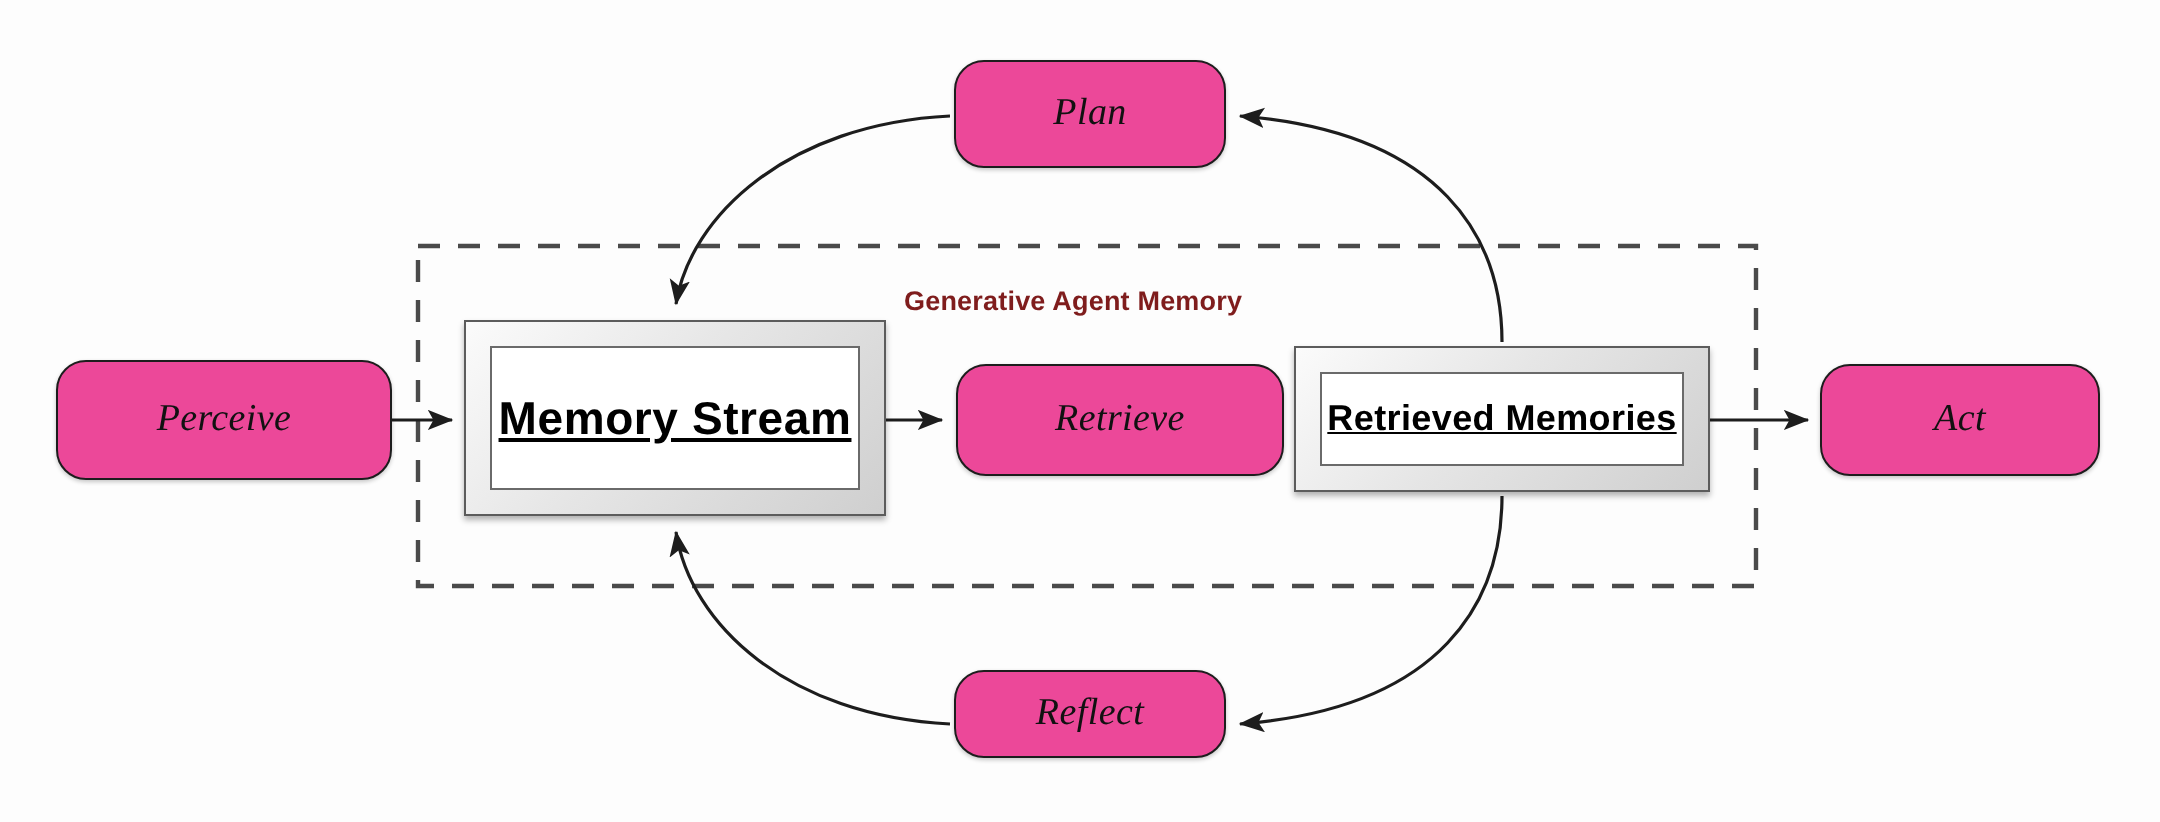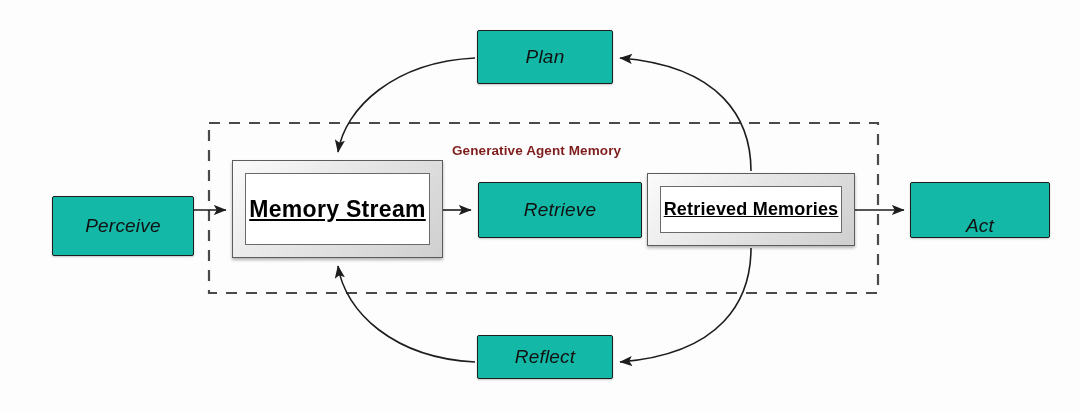--- a/index.html
+++ b/index.html
@@ -21,31 +21,32 @@
     position: absolute;
     left: 0;
     top: 0;
     width: 1080px;
     height: 411px;
   }
   
   .node-round {
     position: absolute;
     box-sizing: border-box;
-    background: #14b8a6;
+    background: #ec4899;
     border: 1.6px solid #1d1d1d;
-    border-radius: 2px;
+    border-radius: 15px;
     display: flex;
     align-items: center;
     justify-content: center;
     font-style: italic;
     font-size: 19px;
     color: #111111;
     letter-spacing: 0.2px;
     box-shadow: 0 1px 2px rgba(0,0,0,0.22);
+    font-family: Liberation Serif, serif;
   }
   
   .node-frame {
     position: absolute;
     box-sizing: border-box;
     background: linear-gradient(135deg,#fbfbfb 0%,#e6e6e6 45%,#cfcfcf 100%);
     border: 1.4px solid #5c5c5c;
     padding: 12px;
     box-shadow: 0 2px 3px rgba(0,0,0,0.30);
     text-decoration: underline;
@@ -103,41 +104,41 @@
 
     <path d="M 475 58 C 394 62, 345 108, 338 152" fill="none" stroke="#1d1d1d" stroke-width="1.6" marker-end="url(#arrowhead)"></path>
 
     <path d="M 751 248 C 751 300, 722 354, 620 362" fill="none" stroke="#1d1d1d" stroke-width="1.6" marker-end="url(#arrowhead)"></path>
 
     <path d="M 475 362 C 394 358, 345 312, 338 266" fill="none" stroke="#1d1d1d" stroke-width="1.6" marker-end="url(#arrowhead)"></path>
   </svg>
 
   <div id="group-label" style="left:452px; top:143px;">Generative Agent Memory</div>
 
-  <div class="node-round" id="node-perceive" style="left:52px; top:180px; width:142px; height:60px;margin-top:16px;">
+  <div class="node-round" id="node-perceive" style="left:28px; top:180px; width:168px; height:60px;">
     <span>Perceive</span>
   </div>
 
   <div class="node-frame" id="node-memory-stream" style="left:232px; top:160px; width:211px; height:98px;">
     <div class="inner">
       <span>Memory Stream</span>
     </div>
   </div>
 
   <div class="node-round" id="node-retrieve" style="left:468px; top:182px; width:164px; height:56px;margin-left:10px;">
     <span>Retrieve</span>
   </div>
 
   <div class="node-frame" id="node-retrieved-memories" style="left:647px; top:173px; width:208px; height:73px;">
     <div class="inner">
       <span>Retrieved Memories</span>
     </div>
   </div>
 
-  <div class="node-round" id="node-act" style="left:910px; top:182px; width:140px; height:56px;align-items:flex-end;">
+  <div class="node-round" id="node-act" style="left:910px; top:182px; width:140px; height:56px;">
     <span>Act</span>
   </div>
 
   <div class="node-round" id="node-plan" style="left:477px; top:30px; width:136px; height:54px;">
     <span>Plan</span>
   </div>
 
   <div class="node-round" id="node-reflect" style="left:477px; top:335px; width:136px; height:44px;">
     <span>Reflect</span>
   </div>

